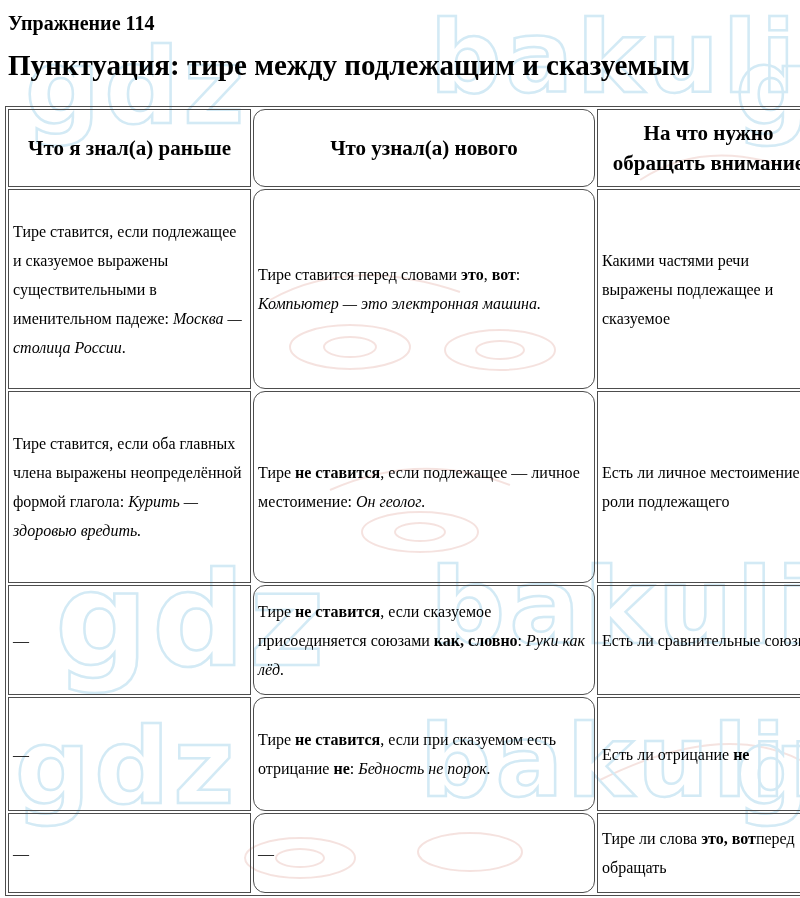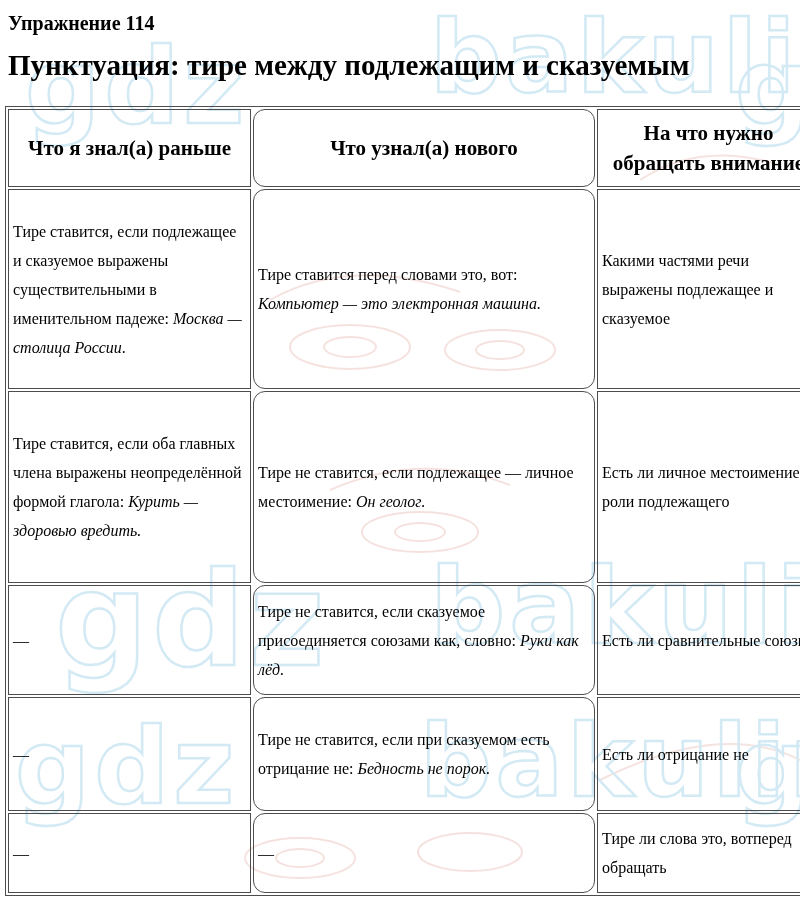--- a/index.html
+++ b/index.html
@@ -57,21 +57,21 @@
   .note-table th{font-size:21px;line-height:30px;text-align:center;font-weight:bold;}
   .col-1{width:233px;}
   .col-2{width:332px;border-radius:12px;}
   .col-3{width:213px;}
   thead tr{height:78px;}
   tbody tr:nth-child(1){height:200px;}
   tbody tr:nth-child(2){height:192px;}
   tbody tr:nth-child(3){height:110px;}
   tbody tr:nth-child(4){height:114px;}
   tbody tr:nth-child(5){height:80px;}
-  td .b{font-weight:normal;}
+  td .b{font-weight:bold;}
   td .i{font-style:italic;}
 </style>
 </head>
 <body>
 
 <div class="page">
 
   <div class="wm-layer">
     <svg class="wm-sketch" width="800" height="898" viewBox="0 0 800 898">
       <g fill="none" stroke="#f3dcd8" stroke-width="2" opacity="0.8">

